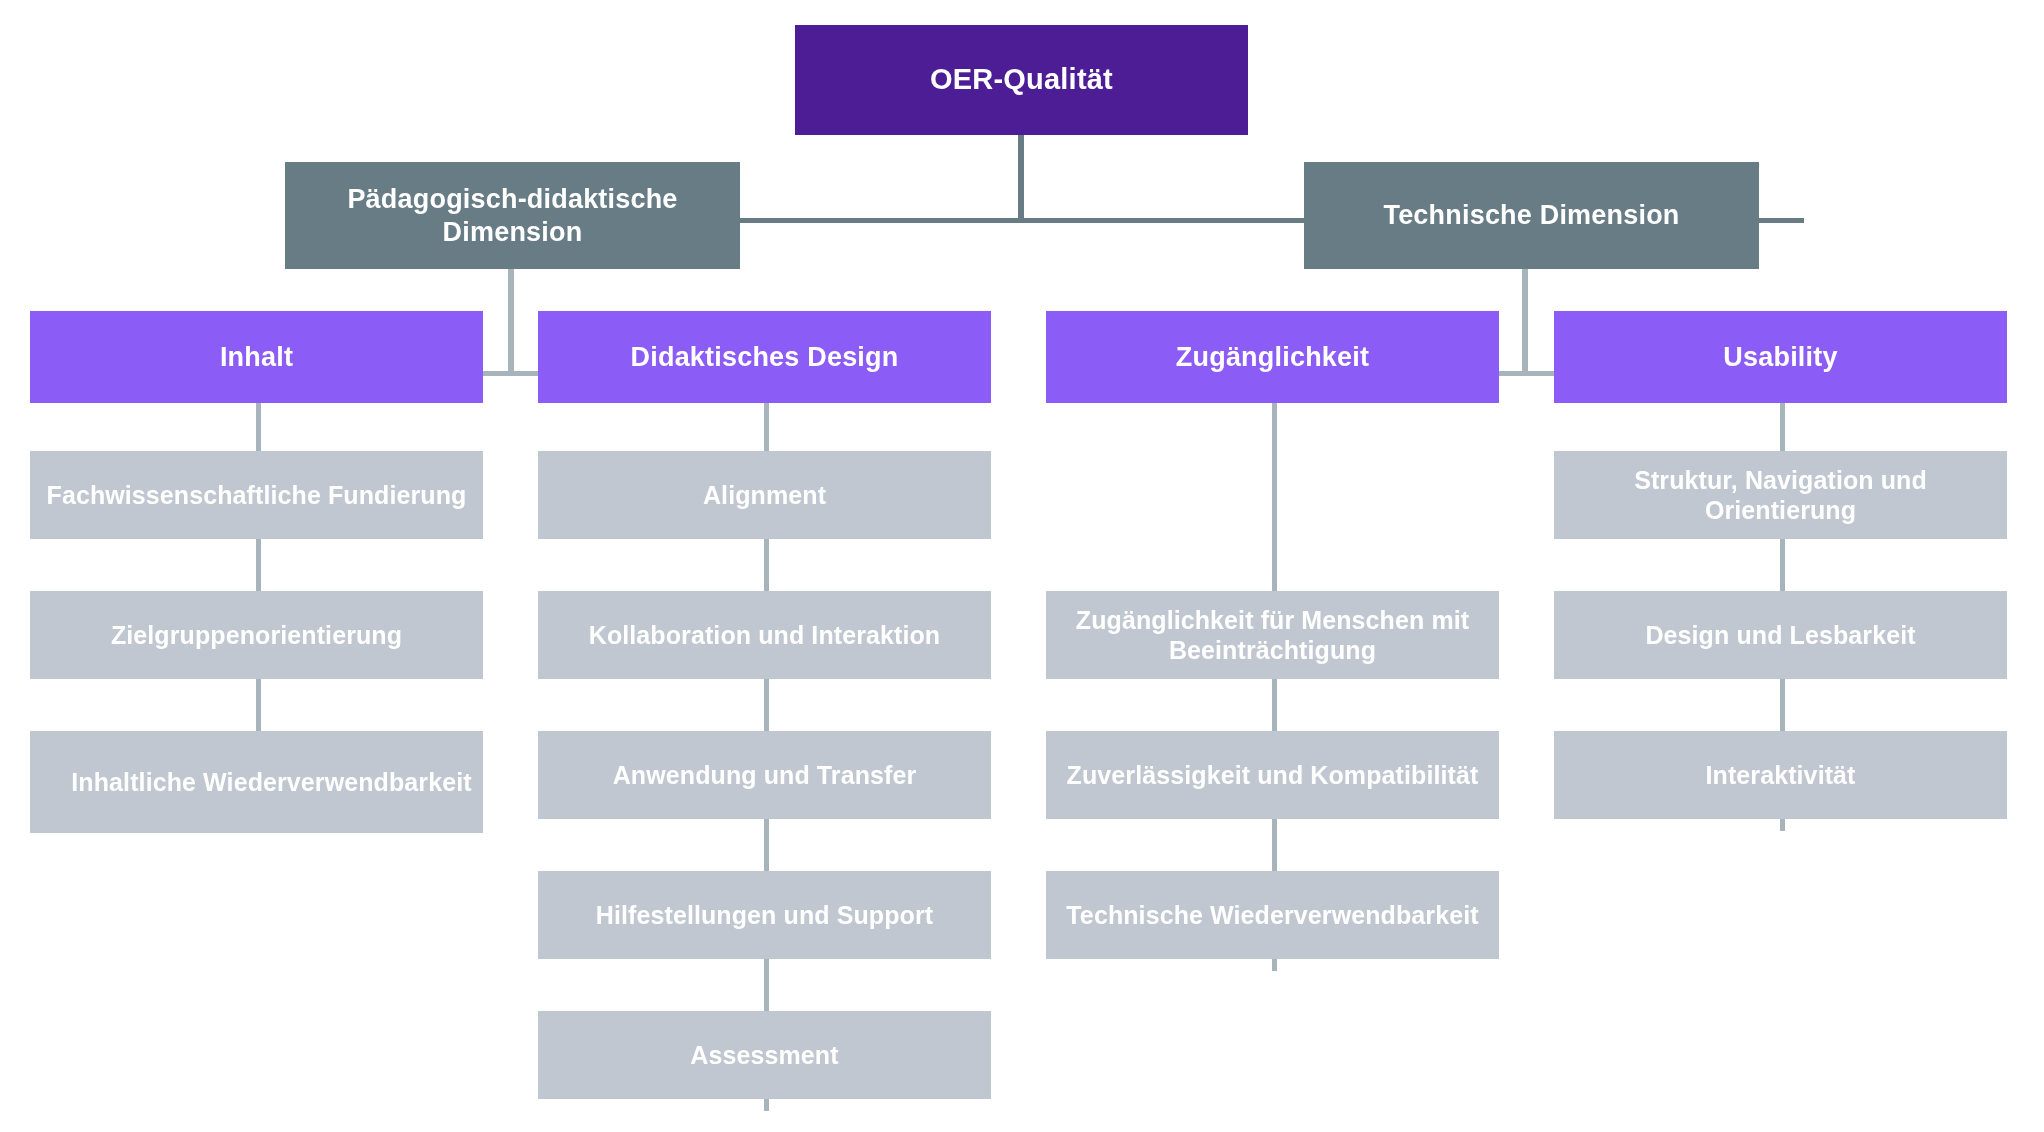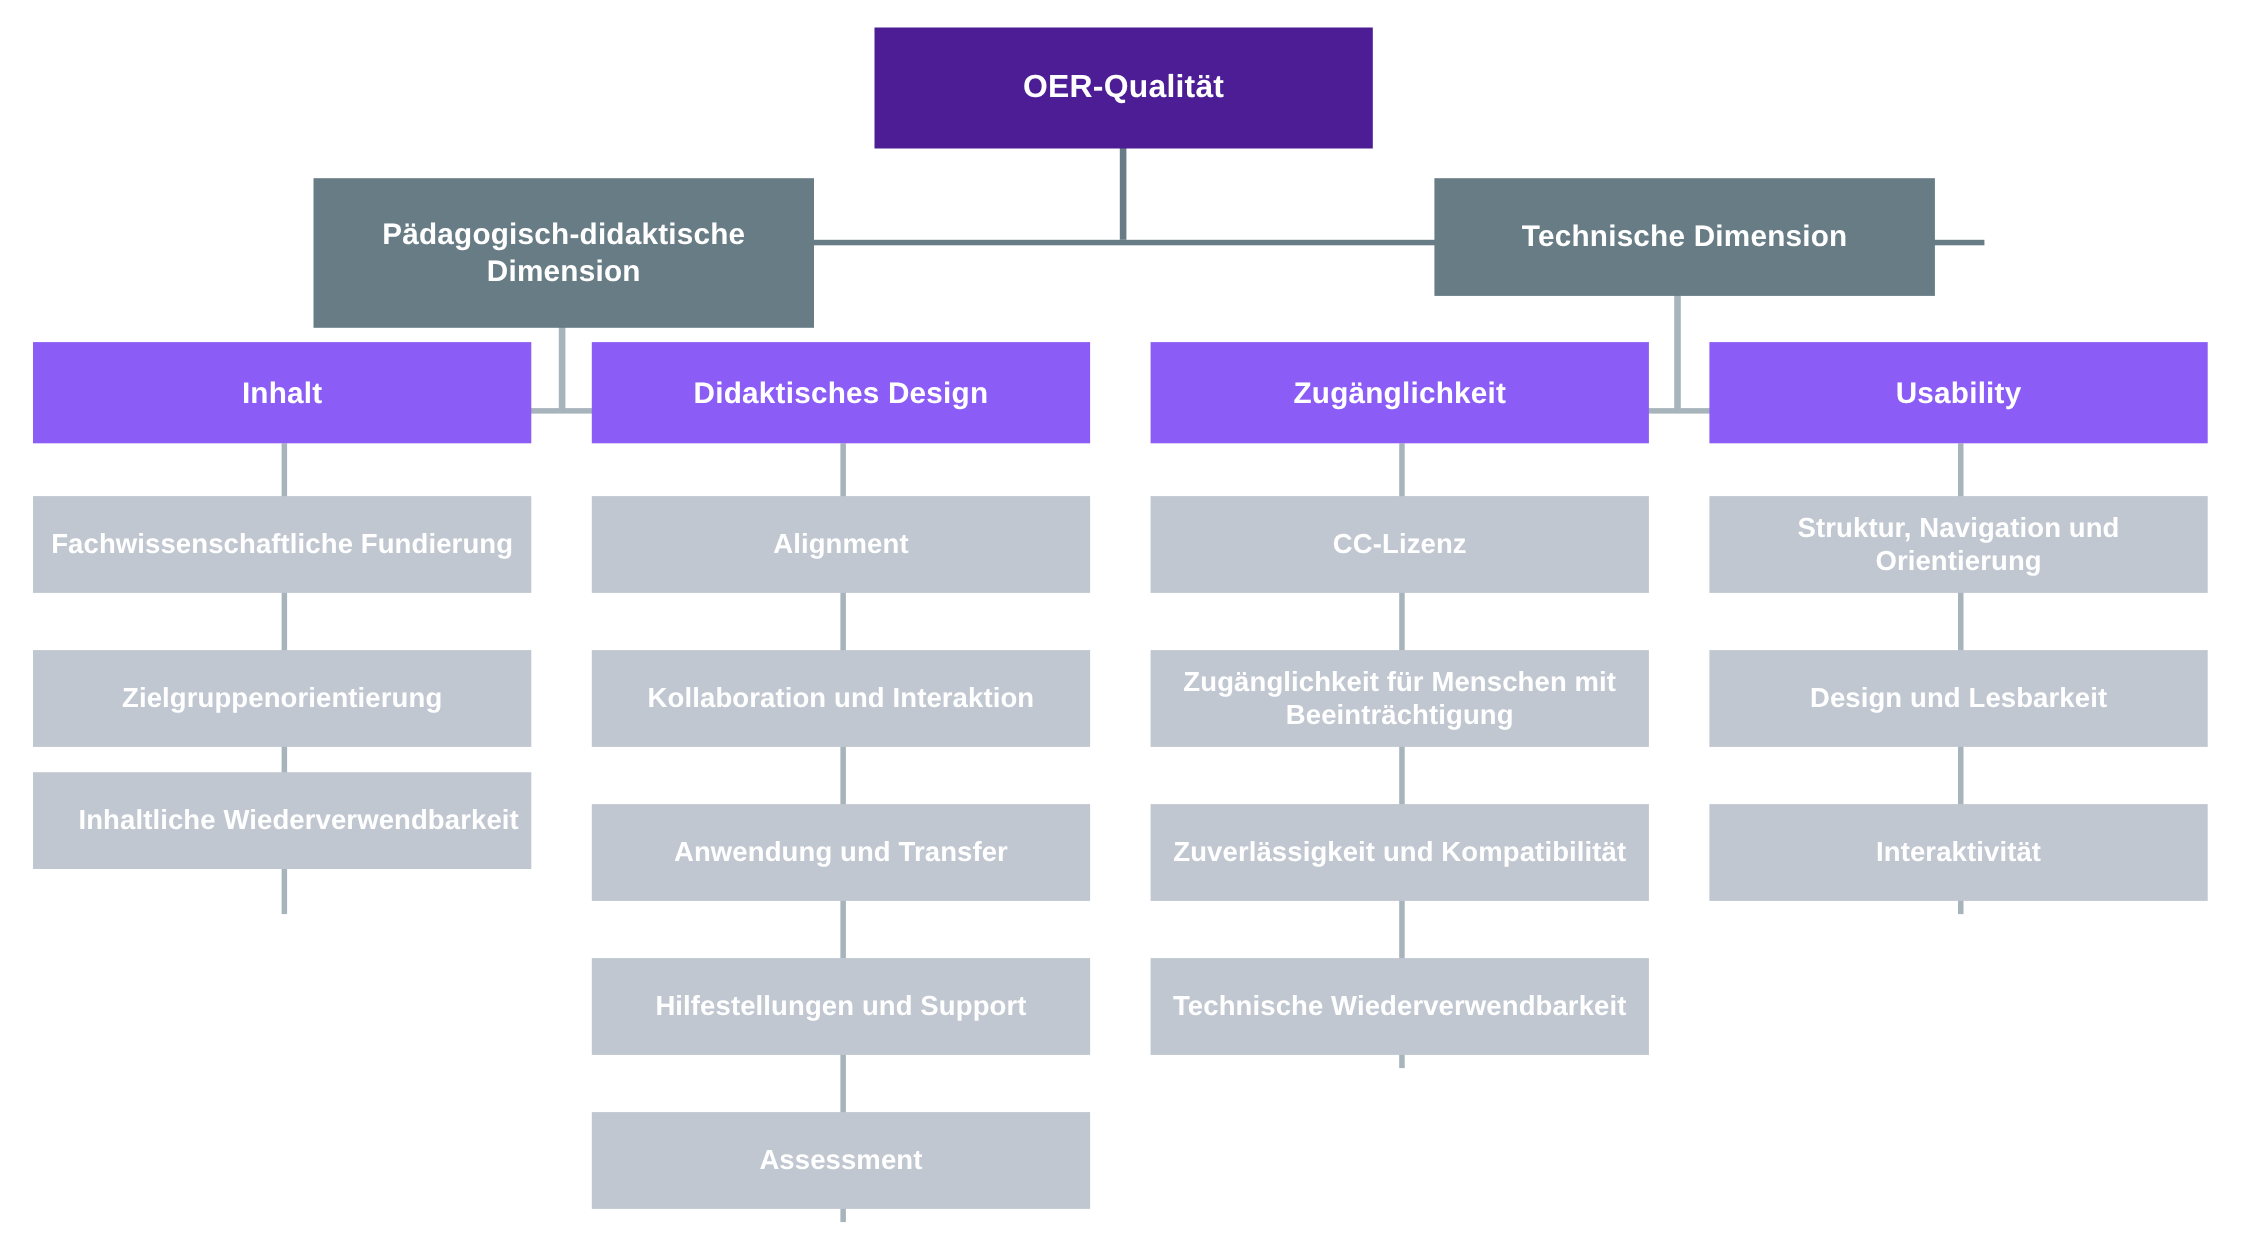--- a/index.html
+++ b/index.html
@@ -86,21 +86,21 @@
   <div class="connector" style="left:764px; top:403px; width:5px; height:708px;"></div>
 
   <div class="connector" style="left:1272px; top:403px; width:5px; height:568px;"></div>
 
   <div class="connector" style="left:1780px; top:403px; width:5px; height:428px;"></div>
 
   <div class="node level-root" style="left:795px; top:25px; width:453px; height:110px;">
     <span class="node-label">OER-Qualität</span>
   </div>
 
-  <div class="node level-dim" style="left:285px; top:162px; width:455px; height:136px;">
+  <div class="node level-dim" style="left:285px; top:162px; width:455px; height:107px;">
     <span class="node-label">Pädagogisch-didaktische Dimension</span>
   </div>
   <div class="node level-dim" style="left:1304px; top:162px; width:455px; height:107px;">
     <span class="node-label">Technische Dimension</span>
   </div>
 
   <div class="node level-cat" style="left:30px; top:311px; width:453px; height:92px;">
     <span class="node-label">Inhalt</span>
   </div>
   <div class="node level-cat" style="left:538px; top:311px; width:453px; height:92px;">
@@ -112,43 +112,40 @@
   <div class="node level-cat" style="left:1554px; top:311px; width:453px; height:92px;">
     <span class="node-label">Usability</span>
   </div>
 
   <div class="node level-leaf" style="left:30px; top:451px; width:453px; height:88px;">
     <span class="node-label">Fachwissenschaftliche Fundierung</span>
   </div>
   <div class="node level-leaf" style="left:30px; top:591px; width:453px; height:88px;">
     <span class="node-label">Zielgruppenorientierung</span>
   </div>
-  <div class="node level-leaf" style="left:30px; top:702px; width:453px; height:88px;padding-left:40px;">
+  <div class="node level-leaf" style="left:30px; top:731px; width:453px; height:102px;padding-left:40px;">
     <span class="node-label">Inhaltliche Wiederverwendbarkeit</span>
   </div>
 
   <div class="node level-leaf" style="left:538px; top:451px; width:453px; height:88px;">
     <span class="node-label">Alignment</span>
   </div>
   <div class="node level-leaf" style="left:538px; top:591px; width:453px; height:88px;">
     <span class="node-label">Kollaboration und Interaktion</span>
   </div>
   <div class="node level-leaf" style="left:538px; top:731px; width:453px; height:88px;">
     <span class="node-label">Anwendung und Transfer</span>
   </div>
   <div class="node level-leaf" style="left:538px; top:871px; width:453px; height:88px;">
     <span class="node-label">Hilfestellungen und Support</span>
   </div>
   <div class="node level-leaf" style="left:538px; top:1011px; width:453px; height:88px;">
     <span class="node-label">Assessment</span>
   </div>
 
-  <div class="node level-leaf" style="left:1046px; top:451px; width:453px; height:88px;">
-    <span class="node-label">CC-Lizenz</span>
-  </div>
   <div class="node level-leaf" style="left:1046px; top:591px; width:453px; height:88px;">
     <span class="node-label">Zugänglichkeit für Menschen mit Beeinträchtigung</span>
   </div>
   <div class="node level-leaf" style="left:1046px; top:731px; width:453px; height:88px;">
     <span class="node-label">Zuverlässigkeit und Kompatibilität</span>
   </div>
   <div class="node level-leaf" style="left:1046px; top:871px; width:453px; height:88px;">
     <span class="node-label">Technische Wiederverwendbarkeit</span>
   </div>
 

